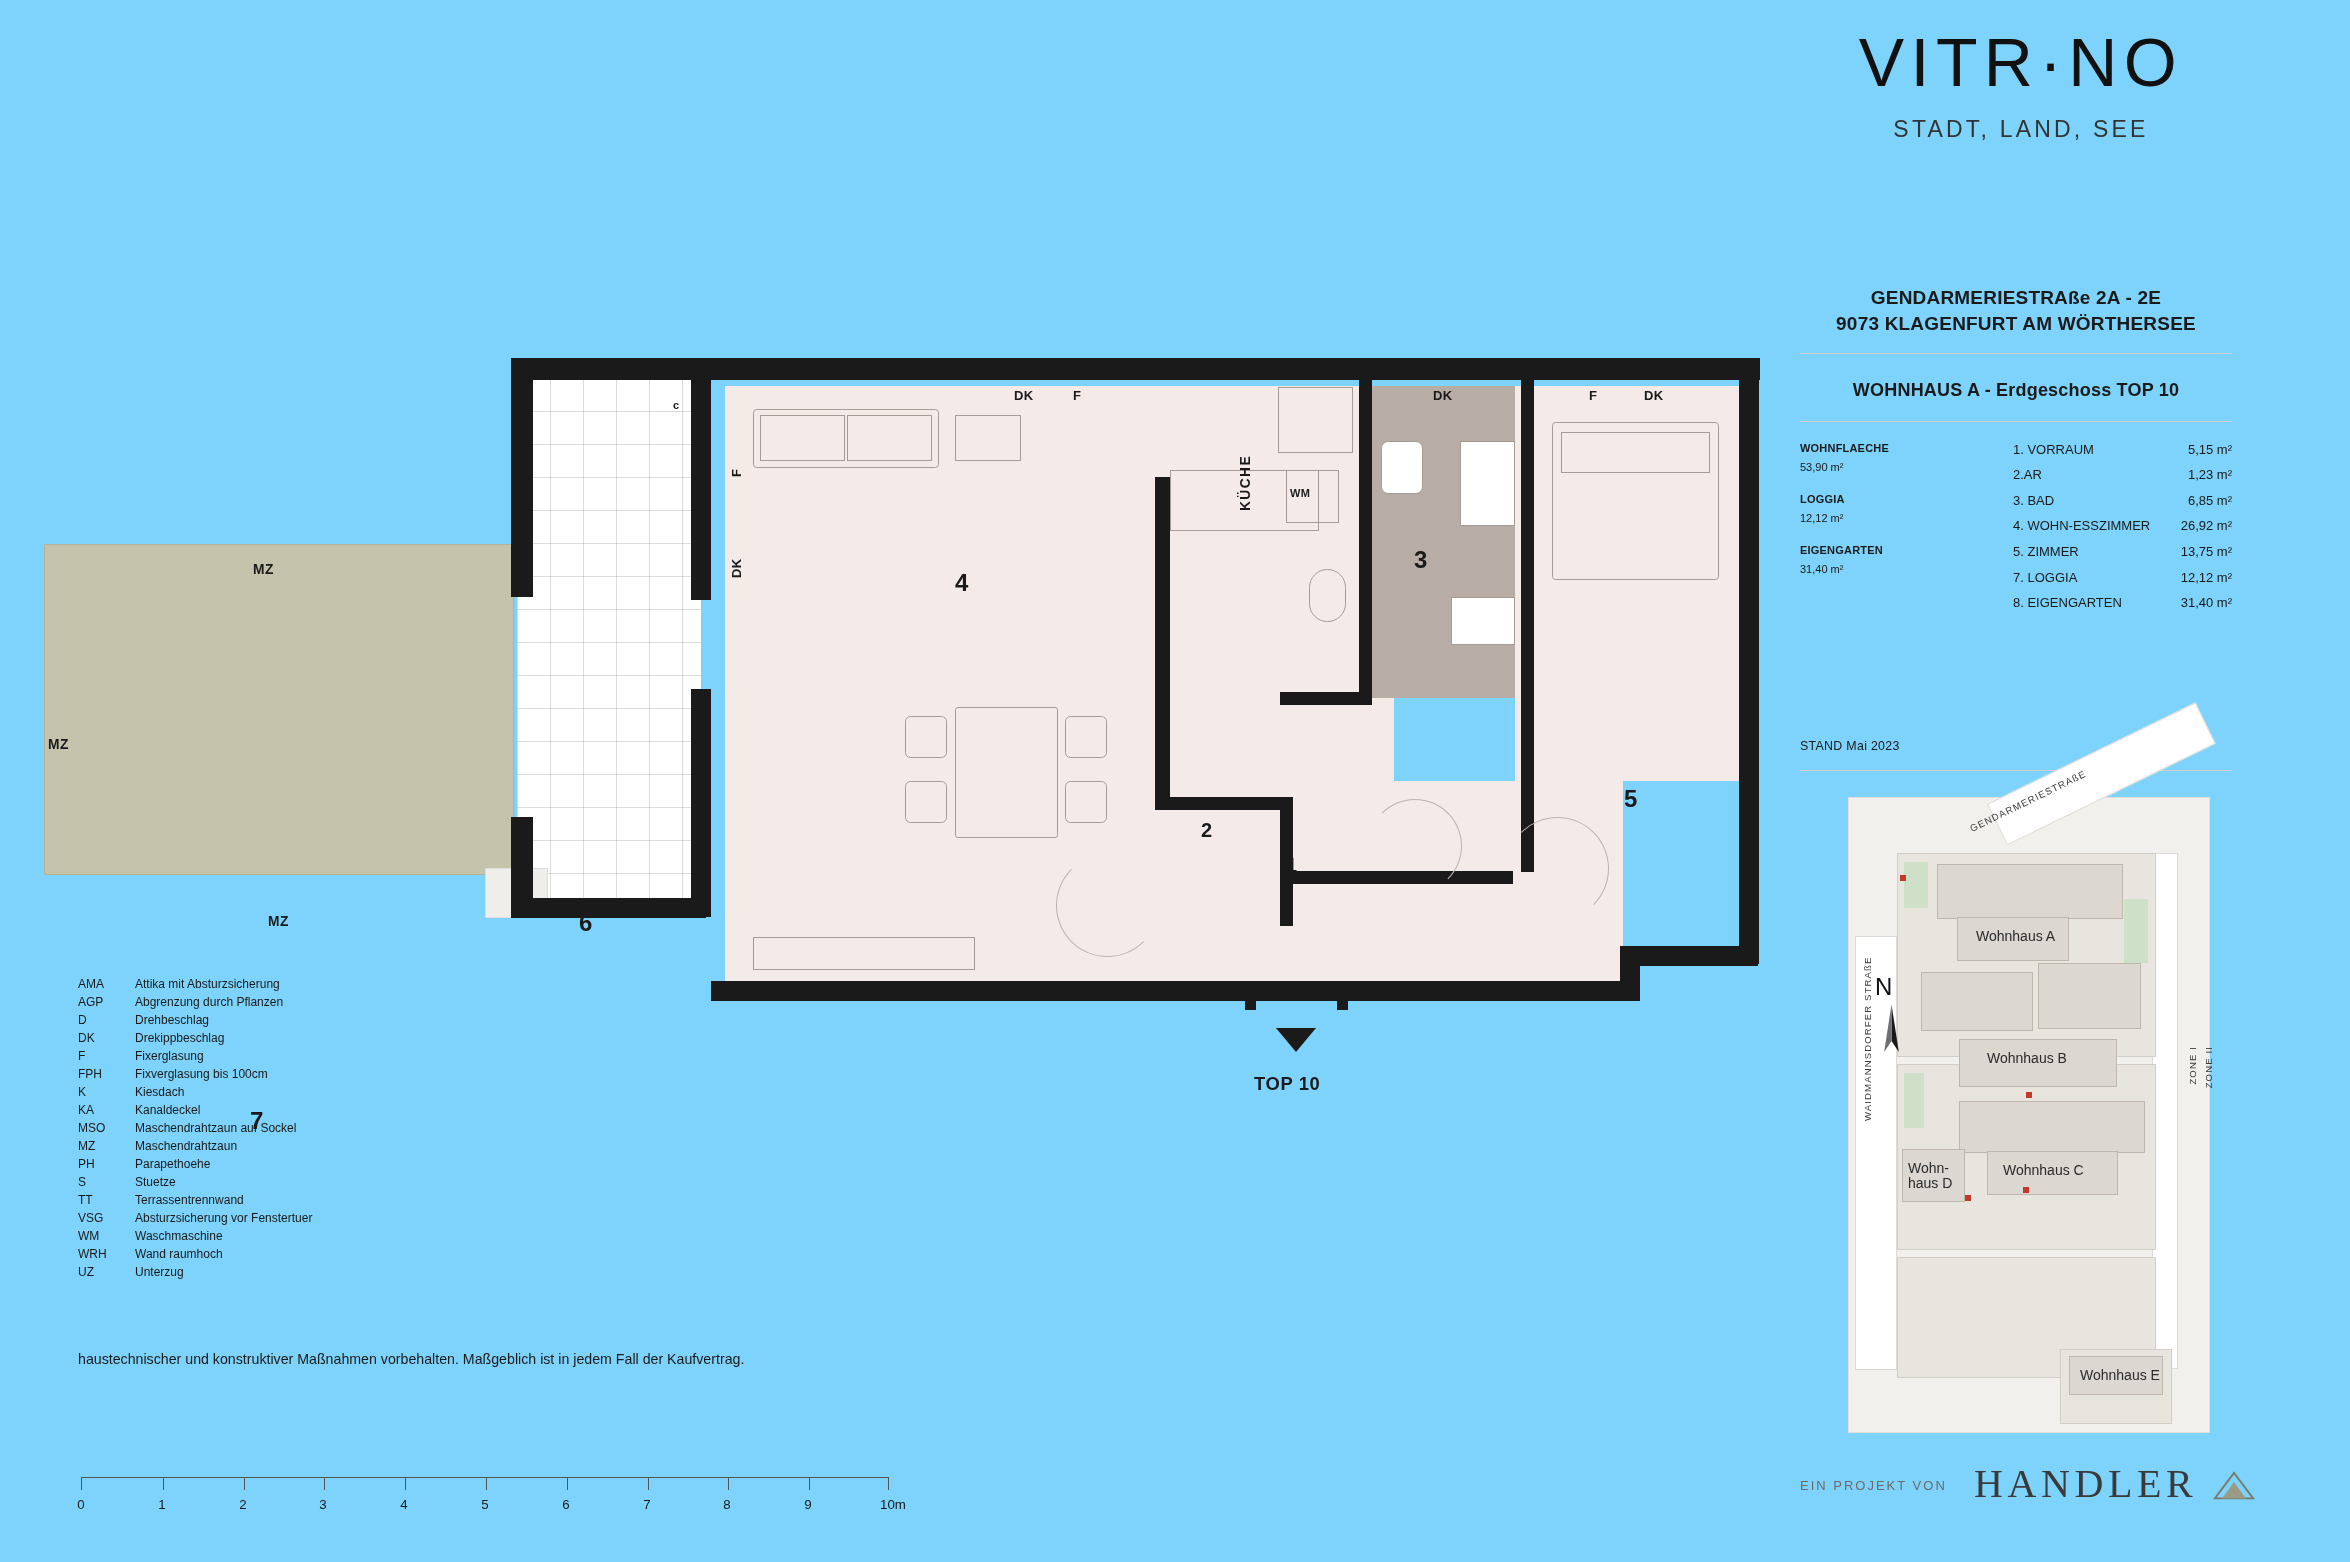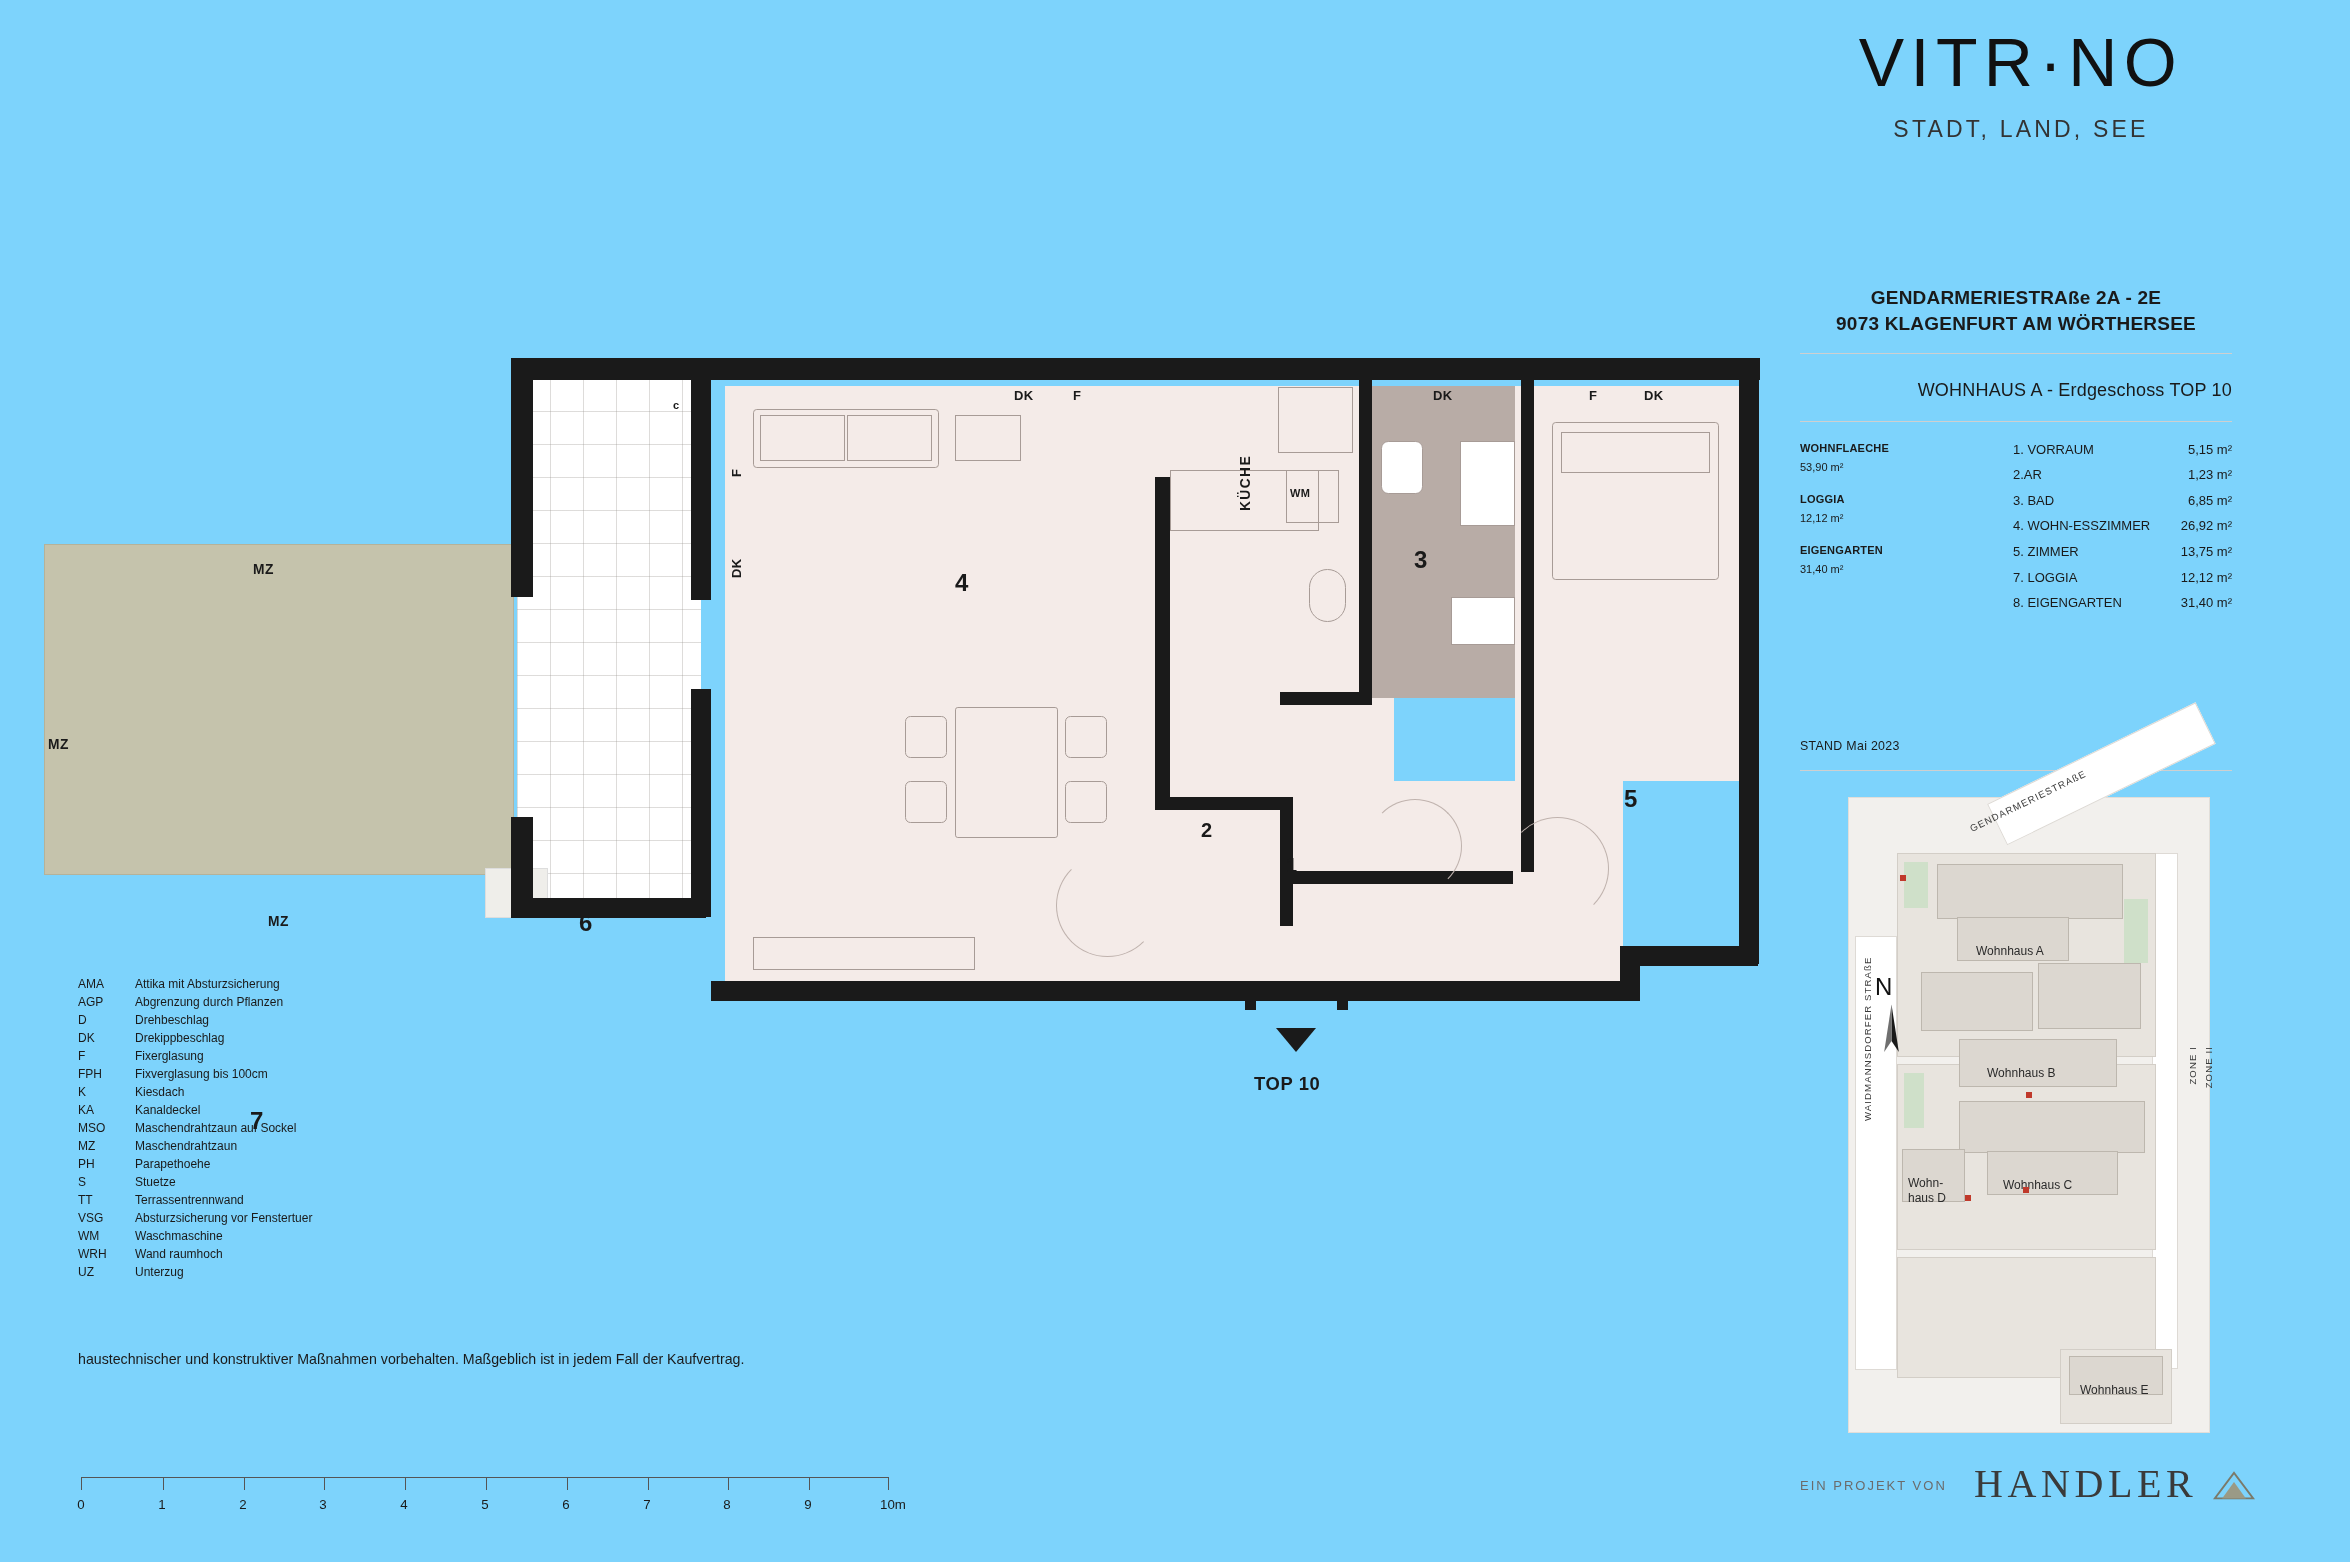--- a/index.html
+++ b/index.html
@@ -51,23 +51,23 @@
     width: 432px;
   }
   .info-addr {
     text-align: center;
     font-size: 19px;
     font-weight: bold;
     line-height: 1.35;
     letter-spacing: 0.2px;
   }
   .info-house {
-    text-align: right;
+    text-align: center;
     font-size: 18px;
-    font-weight: normal;
+    font-weight: bold;
     margin-top: 26px;
     letter-spacing: 0.2px;
   }
   .rule {
     height: 0.9px;
     background: #cfcfcf;
     margin: 16.5px 0 0 0;
   }
   .rule2 {
     height: 0.9px;
@@ -174,24 +174,23 @@
     background: #e8e4de;
     border: 0.9px solid #d3cec7;
   }
   .sm-bld {
     position: absolute;
     background: #dcd7d0;
     border: 0.9px solid #bdb7ae;
   }
   .sm-bld-name {
     position: absolute;
-    font-size: 12px;
+    font-size: 14px;
     color: #2b2b2b;
     white-space: nowrap;
-    margin-top: 16px;
   }
   .sm-green {
     position: absolute;
     background: #cfe0c9;
   }
   .sm-red {
     position: absolute;
     background: #c0392b;
     width: 5.5px;
     height: 5.5px;

